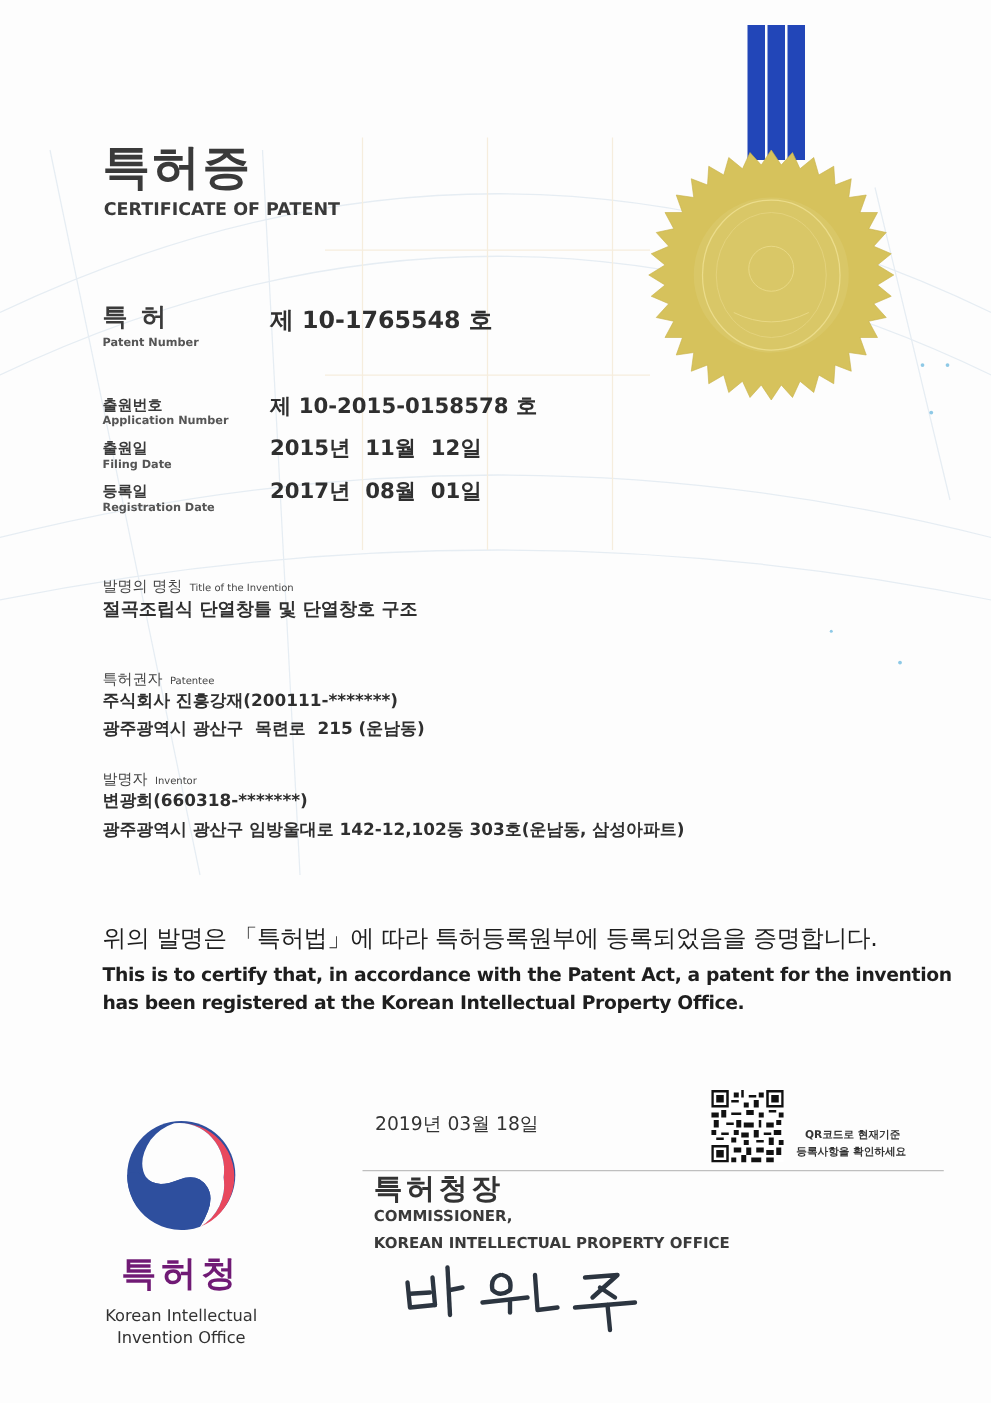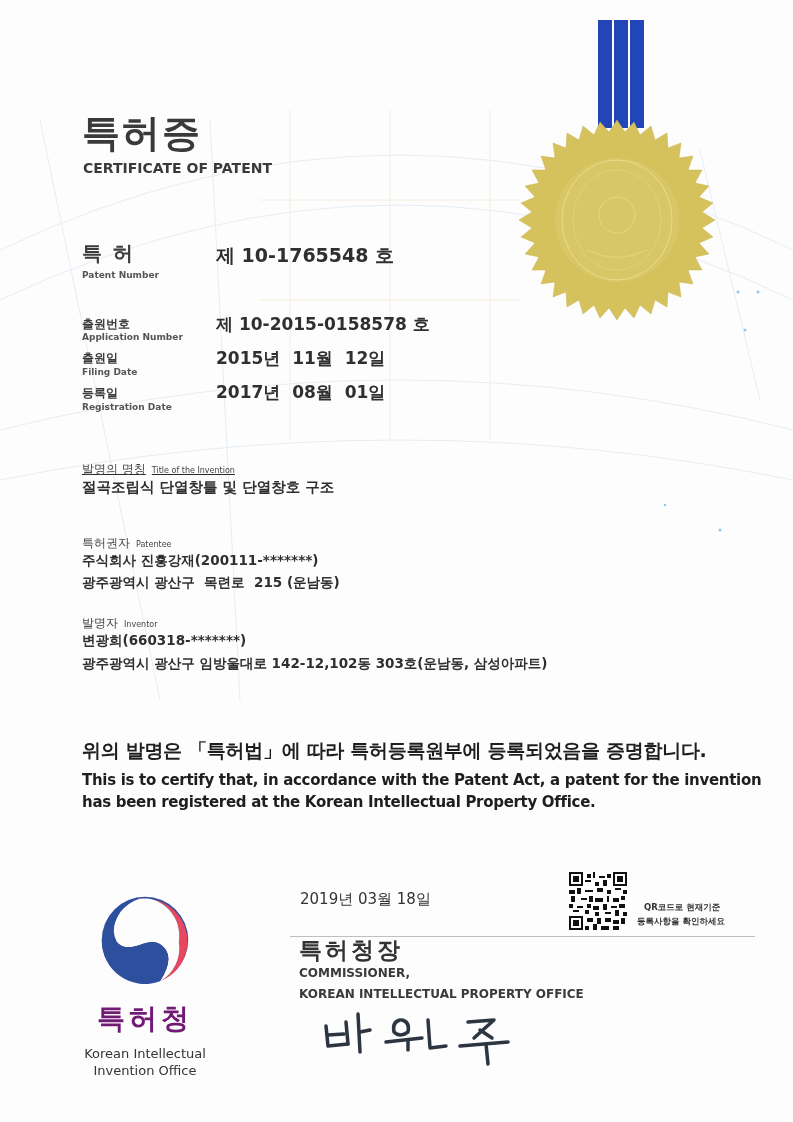--- a/index.html
+++ b/index.html
@@ -21,21 +21,21 @@
   .lbl-ko { font-size: 17px; font-weight: bold; color: #3a3a3a; }
   .lbl-ko.sm { font-size: 12px; }
   .lbl-en { font-size: 9px; font-weight: bold; color: #555; }
   .val { font-size: 17px; font-weight: bold; color: #2f2f2f; }
   .val.big { font-size: 19px; }
 
   .sec-lbl-ko { font-size: 12px; color: #444; }
   .sec-lbl-en { font-size: 8px; color: #444; margin-left: 6px; }
   .sec-val { font-size: 13.5px; font-weight: bold; color: #2f2f2f; }
 
-  .cert-ko { left: 82px; top: 738px; font-size: 19px; font-weight: bold; color: #1e1e1e; letter-spacing: -0.3px; }
+  .cert-ko { left: 82px; top: 738px; font-size: 19px; font-weight: normal; color: #1e1e1e; letter-spacing: -0.3px; }
   .cert-en { left: 82px; font-size: 15px; font-weight: bold; color: #1e1e1e; letter-spacing: -0.3px; }
 
   .date { left: 300px; top: 890px; font-size: 15px; color: #333; }
   .qr { position: absolute; left: 569px; top: 872px; width: 58px; height: 58px; }
   .qr-text { left: 637px; font-size: 8.5px; font-weight: bold; color: #333; }
   .sep { position: absolute; left: 290px; top: 936px; width: 465px; height: 1px; background: #bfbfbf; }
 
   .comm-ko { left: 299px; top: 935px; font-size: 23px; font-weight: bold; color: #333; letter-spacing: 3px; }
   .comm-en { left: 299px; font-size: 12px; font-weight: bold; color: #3a3a3a; text-align: right; }
 
@@ -99,21 +99,21 @@
 <div class="abs val" style="left:216px;top:313px;">제 10-2015-0158578 호</div>
 
 <div class="abs lbl-ko sm" style="left:82px;top:350px;">출원일</div>
 <div class="abs lbl-en" style="left:82px;top:367px;">Filing Date</div>
 <div class="abs val" style="left:216px;top:347px;white-space:pre;">2015년  11월  12일</div>
 
 <div class="abs lbl-ko sm" style="left:82px;top:385px;">등록일</div>
 <div class="abs lbl-en" style="left:82px;top:402px;">Registration Date</div>
 <div class="abs val" style="left:216px;top:381px;white-space:pre;">2017년  08월  01일</div>
 
-<div class="abs" style="left:82px;top:458px;text-decoration:underline;">
+<div class="abs" style="left:82px;top:458px;">
   <span class="sec-lbl-ko">발명의 명칭</span><span class="sec-lbl-en">Title of the Invention</span>
 </div>
 <div class="abs sec-val" style="left:82px;top:478px;font-size:14.5px;">절곡조립식 단열창틀 및 단열창호 구조</div>
 
 <div class="abs" style="left:82px;top:532px;">
   <span class="sec-lbl-ko">특허권자</span><span class="sec-lbl-en">Patentee</span>
 </div>
 <div class="abs sec-val" style="left:82px;top:552px;">주식회사 진흥강재(200111-*******)</div>
 <div class="abs sec-val" style="left:82px;top:574px;white-space:pre;">광주광역시 광산구  목련로  215 (운남동)</div>
 

